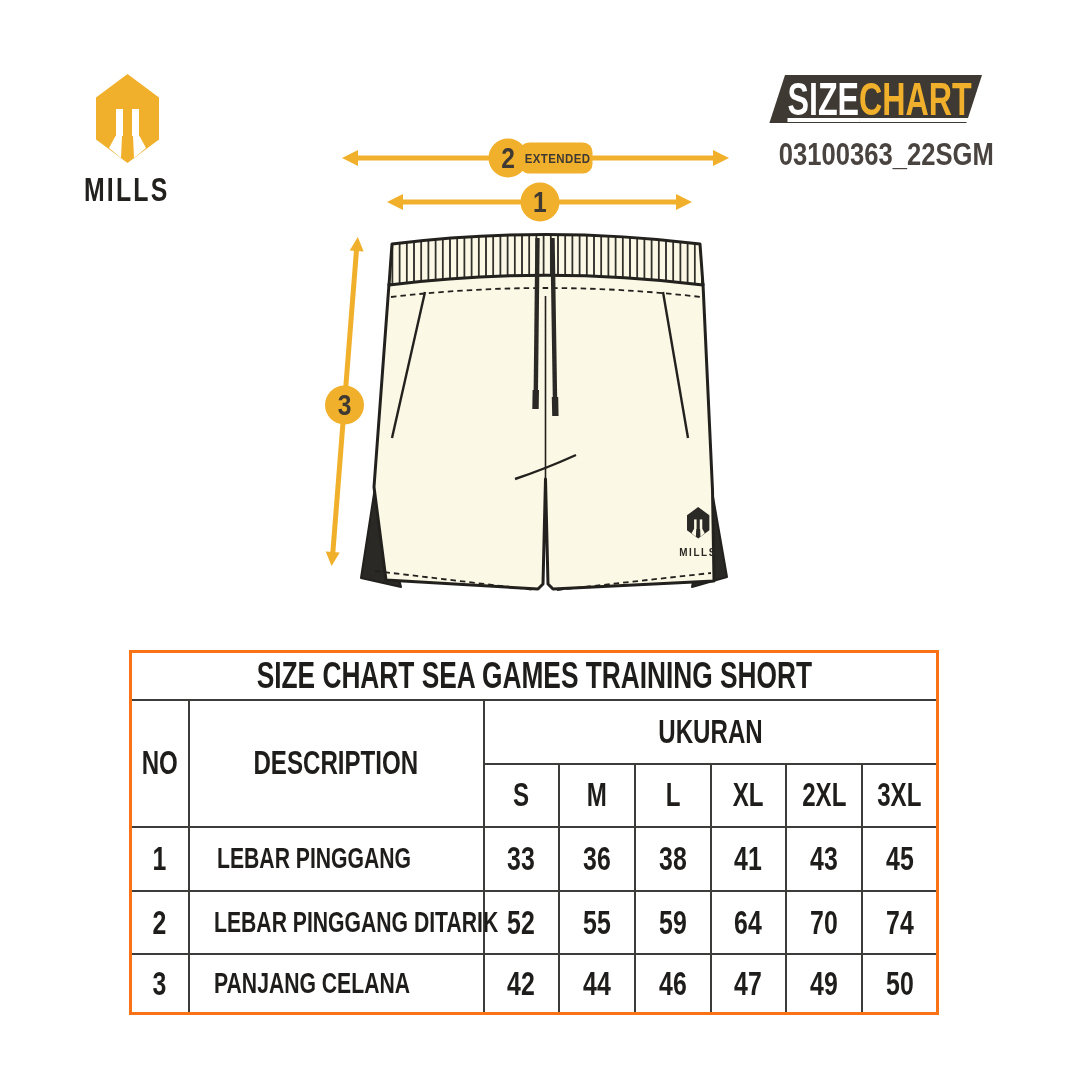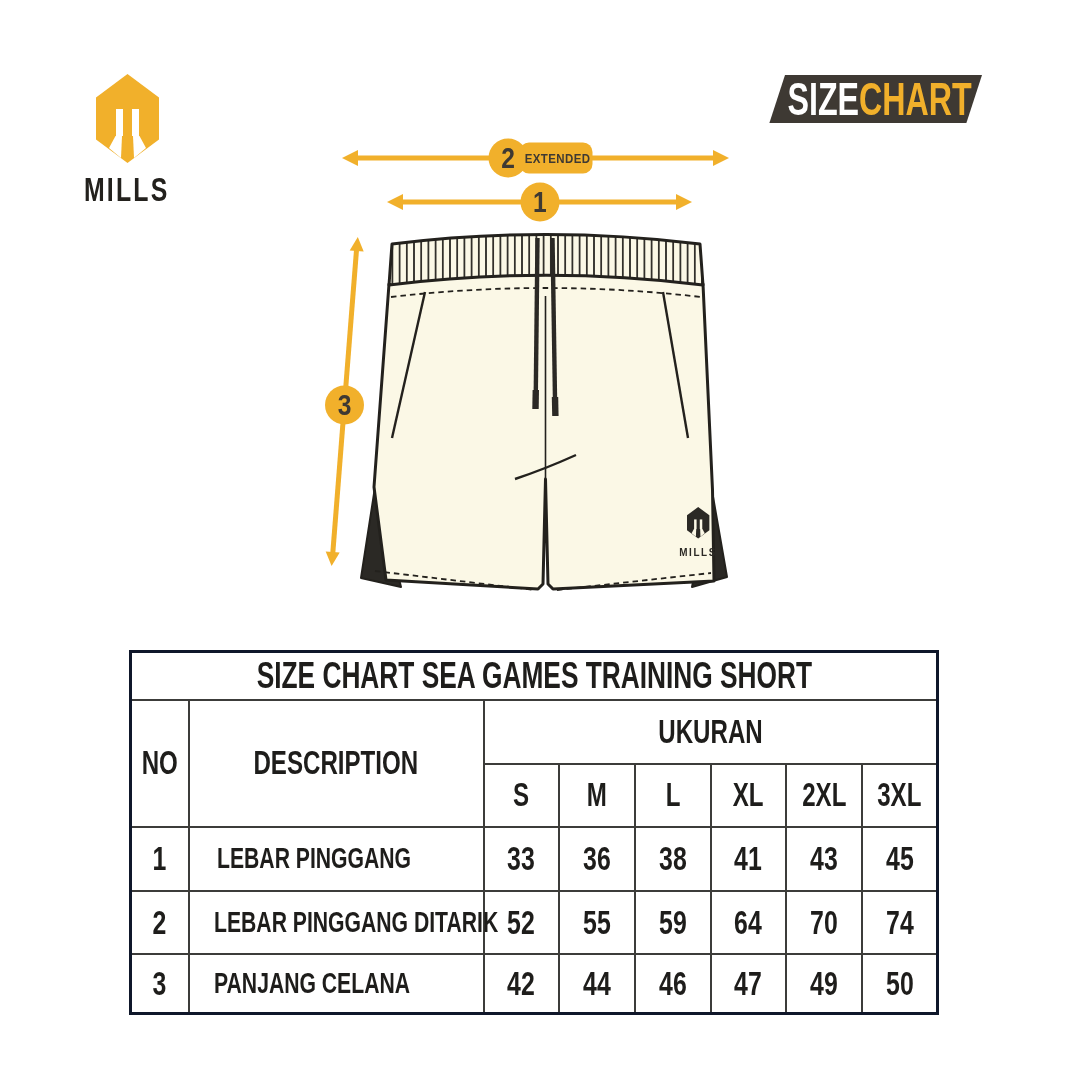--- a/index.html
+++ b/index.html
@@ -13,21 +13,21 @@
   
   .brand-mark{position:absolute;left:96px;top:74px;width:63px;height:89px;color:#F1B02B;}
   .brand-name{position:absolute;left:84px;top:170px;font-size:34px;font-weight:bold;
               letter-spacing:3px;color:#23211D;}
 
   
   .banner-bg{position:absolute;left:785px;top:75px;width:197px;height:48px;background:#3E3933;
              transform:skewX(-18deg);transform-origin:0 0;}
   .banner-text{position:absolute;left:769px;top:75px;width:222px;height:48px;
                display:flex;align-items:center;justify-content:center;
-               font-size:46px;font-weight:bold;color:#ffffff;}
+               font-size:46px;font-weight:bold;color:#ffffff;text-decoration:underline;}
   .banner-text .accent{color:#F1B02B;}
   .product-code{position:absolute;left:752px;top:136px;width:220px;text-align:center;
                 font-size:32px;font-weight:bold;color:#4A4440;}
   .product-code .cond{transform:scaleX(.8);}
 
   
   .illustration{position:absolute;left:300px;top:128px;width:460px;height:480px;}
   .arr{stroke:#F1B02B;stroke-width:5;fill:none;}
   .yfill{fill:#F1B02B;}
   .num{font-family:"Liberation Sans",sans-serif;font-size:30px;font-weight:bold;fill:#3E3933;
@@ -41,21 +41,21 @@
   .seam{stroke:#23211D;fill:none;}
   .dash{stroke:#23211D;stroke-width:1.8;stroke-dasharray:5.5 4;fill:none;}
   .cord{stroke:#2B2925;fill:none;}
   .leg-brand{font-family:"Liberation Sans",sans-serif;font-size:11px;font-weight:bold;
              fill:#2B2925;text-anchor:middle;letter-spacing:1.8px;}
 
   
   .size-table{position:absolute;left:129px;top:650px;width:807px;border-collapse:collapse;
               table-layout:fixed;color:#1E1D1B;}
   .size-table td{border:2px solid #3C3C3A;text-align:center;vertical-align:middle;padding:0;}
-  .size-table{border:3px solid #0f172a;}
+  .size-table{border:3px solid #f97316;}
   .t-title{font-size:36px;font-weight:bold;}
   .t-head{font-size:33px;font-weight:bold;}
   .t-data{font-size:34px;font-weight:bold;}
   .t-desc{font-size:29px;font-weight:bold;}
   td.desc-cell{text-align:right;padding-left:24px;}
   tr.r-title{height:48px;} tr.r-group{height:64px;padding-left:13px;} tr.r-sizes{height:63px;}
   tr.r-d1{height:64px;} tr.r-d2{height:63px;} tr.r-d3{height:60px;}
 </style>
 </head>
 <body>
@@ -83,20 +83,21 @@
     <use href="#mills-mark" xlink:href="#mills-mark"></use>
   </svg>
   <div class="brand-name"><span class="cond-l">MILLS</span></div>
 
   <div class="banner-bg"></div>
   <div class="banner-text">
     <span class="cond" style="transform:scaleX(.7)">
       <span>SIZE</span><span class="accent">CHART</span>
     </span>
   </div>
+  <div class="product-code"><span class="cond">03100363_22SGM</span></div>
 
   <svg class="illustration" viewBox="300 128 460 480">
 
     <g>
       <line class="arr" x1="352" y1="158" x2="719" y2="158"></line>
       <polygon class="yfill" points="342,158 358,150 358,166"></polygon>
       <polygon class="yfill" points="729,158 713,150 713,166"></polygon>
       <rect class="yfill" x="519.5" y="142.5" width="73" height="31" rx="9.5"></rect>
       <circle class="yfill" cx="508" cy="158" r="19.5"></circle>
       <text class="num" transform="scale(0.82 1)" x="619.5" y="158">2</text>

